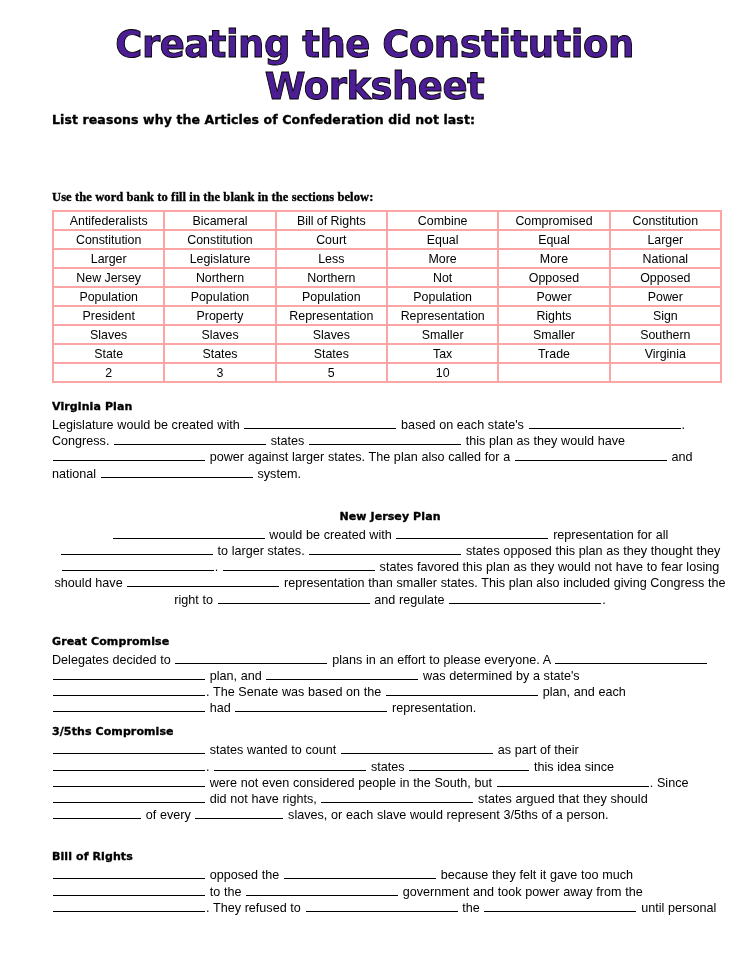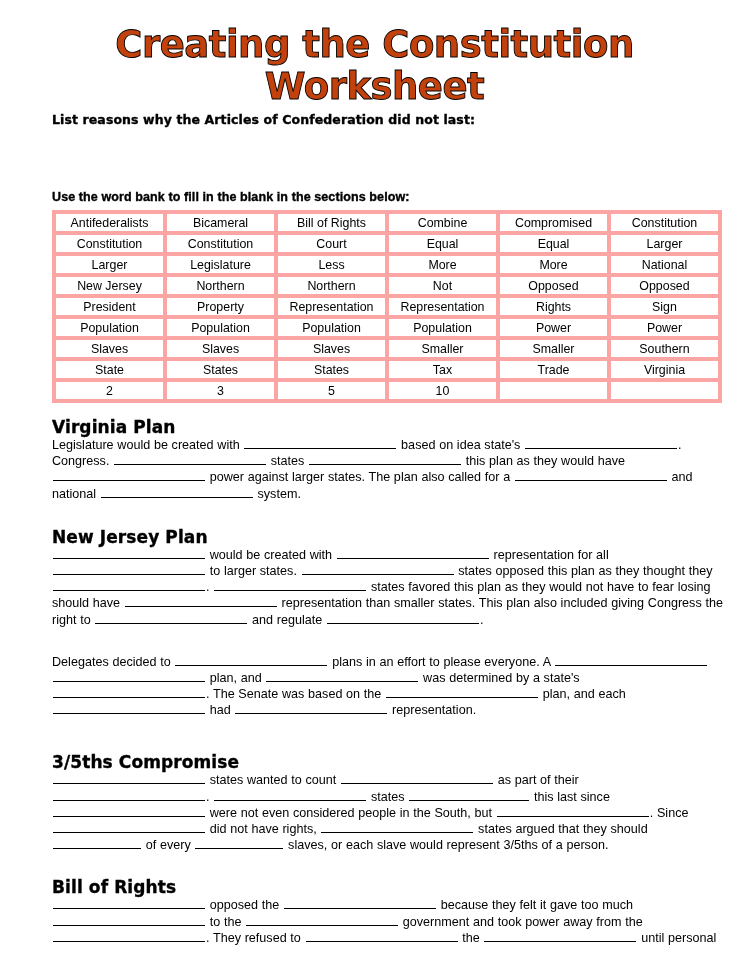--- a/index.html
+++ b/index.html
@@ -27,76 +27,76 @@
   
   .title {
     margin: 0;
     padding-top: 24px;
     text-align: center;
     font-family: "DejaVu Sans", sans-serif;
     font-weight: bold;
     font-size: 37px;
     line-height: 42px;
     letter-spacing: -0.5px;
-    color: #c2410c;
+    color: #4c1d95;
     -webkit-text-stroke: 0.9px #000;
   }
   .subtitle {
     margin: 4px 0 0 26px;
     font-family: "DejaVu Sans", sans-serif;
     font-weight: bold;
     font-size: 12.5px;
     line-height: 16px;
     letter-spacing: 0.1px;
     -webkit-text-stroke: 0.35px #000;
   }
 
   
   .bank-instruction {
     margin: 62px 0 5px 26px;
-    font-family: Liberation Sans, sans-serif;
+    font-family: Liberation Serif, serif;
     font-weight: bold;
     font-size: 12.5px;
     line-height: 15px;
     letter-spacing: 0.1px;
     -webkit-text-stroke: 0.35px #000;
   }
   table.word-bank {
     margin-left: 26px;
     border-collapse: collapse;
     width: 670px;
     table-layout: fixed;
   }
   table.word-bank td {
-    border: 4px solid #fca5a5;
+    border: 2px solid #fca5a5;
     text-align: center;
     font-size: 12.4px;
     line-height: 14px;
     height: 15px;
     padding: 1px 2px;
     font-family: "Liberation Sans", sans-serif;
     white-space: nowrap;
     overflow: hidden;
   }
 
   
   .section {
     margin-left: 26px;
     width: 676px;
   }
   .section.s-virginia   { margin-top: 16px; }
-  .section.s-newjersey  { margin-top: 27px; }
+  .section.s-newjersey  { margin-top: 27px; text-align: center; }
   .section.s-great      { margin-top: 26px; }
-  .section.s-threefifth { margin-top: 36px; }
+  .section.s-threefifth { margin-top: 8px; }
   .section.s-billrights { margin-top: 26px; }
 
   .section-heading {
     font-family: "DejaVu Sans", sans-serif;
     font-weight: bold;
-    font-size: 17px;
+    font-size: 11px;
     line-height: 16px;
     margin-bottom: 2px;
     letter-spacing: 0.1px;
     -webkit-text-stroke: 0.35px #000;
   }
   .section-body {
     font-size: 12.6px;
     line-height: 16.2px;
     font-family: "Liberation Sans", sans-serif;
     word-spacing: 0.2px;
@@ -157,36 +157,36 @@
         </tr>
         <tr>
           <td>New Jersey</td>
           <td>Northern</td>
           <td>Northern</td>
           <td>Not</td>
           <td>Opposed</td>
           <td>Opposed</td>
         </tr>
         <tr>
+          <td>Population</td>
+          <td>Population</td>
+          <td>Population</td>
+          <td>Population</td>
+          <td>Power</td>
+          <td>Power</td>
+        </tr>
+        <tr>
           <td>President</td>
           <td>Property</td>
           <td>Representation</td>
           <td>Representation</td>
           <td>Rights</td>
           <td>Sign</td>
         </tr>
         <tr>
-          <td>Population</td>
-          <td>Population</td>
-          <td>Population</td>
-          <td>Population</td>
-          <td>Power</td>
-          <td>Power</td>
-        </tr>
-        <tr>
           <td>Slaves</td>
           <td>Slaves</td>
           <td>Slaves</td>
           <td>Smaller</td>
           <td>Smaller</td>
           <td>Southern</td>
         </tr>
         <tr>
           <td>State</td>
           <td>States</td>
@@ -203,49 +203,50 @@
           <td></td>
           <td></td>
         </tr>
       </tbody>
   </table>
 
   <div>
       <div class="section s-virginia">
         <div class="section-heading">Virginia Plan</div>
         <div class="section-body">
-          <span class="ln"><span>Legislature would be created with </span><span class="blank w-xl"></span><span> based on idea state's </span><span class="blank w-xl"></span><span>.</span></span>
+          <span class="ln"><span>Legislature would be created with </span><span class="blank w-xl"></span><span> based on each state's </span><span class="blank w-xl"></span><span>.</span></span>
           <span class="ln"><span>Congress.  </span><span class="blank w-xl"></span><span> states </span><span class="blank w-xl"></span><span> this plan as they would have</span></span>
           <span class="ln"><span class="blank w-xl"></span><span> power against larger states.  The plan also called for a </span><span class="blank w-xl"></span><span> and</span></span>
           <span class="ln"><span>national </span><span class="blank w-xl"></span><span> system.</span></span>
         </div>
       </div>
       <div class="section s-newjersey">
         <div class="section-heading">New Jersey Plan</div>
         <div class="section-body">
           <span class="ln"><span class="blank w-xl"></span><span> would be created with </span><span class="blank w-xl"></span><span> representation for all</span></span>
           <span class="ln"><span class="blank w-xl"></span><span> to larger states.  </span><span class="blank w-xl"></span><span> states opposed this plan as they thought they</span></span>
           <span class="ln"><span class="blank w-xl"></span><span>.  </span><span class="blank w-xl"></span><span> states favored this plan as they would not have to fear losing</span></span>
           <span class="ln"><span>should have </span><span class="blank w-xl"></span><span> representation than smaller states.  This plan also included giving Congress the</span></span>
           <span class="ln"><span>right to </span><span class="blank w-xl"></span><span> and regulate </span><span class="blank w-xl"></span><span>.</span></span>
         </div>
       </div>
       <div class="section s-great">
+        <div class="section-heading">Great Compromise</div>
         <div class="section-body">
           <span class="ln"><span>Delegates decided to </span><span class="blank w-xl"></span><span> plans in an effort to please everyone.  A </span><span class="blank w-xl"></span></span>
           <span class="ln"><span class="blank w-xl"></span><span> plan, and </span><span class="blank w-xl"></span><span> was determined by a state's</span></span>
           <span class="ln"><span class="blank w-xl"></span><span>.  The Senate was based on the </span><span class="blank w-xl"></span><span> plan, and each</span></span>
           <span class="ln"><span class="blank w-xl"></span><span> had </span><span class="blank w-xl"></span><span> representation.</span></span>
         </div>
       </div>
       <div class="section s-threefifth">
         <div class="section-heading">3/5ths Compromise</div>
         <div class="section-body">
           <span class="ln"><span class="blank w-xl"></span><span> states wanted to count </span><span class="blank w-xl"></span><span> as part of their</span></span>
-          <span class="ln"><span class="blank w-xl"></span><span>.  </span><span class="blank w-xl"></span><span> states </span><span class="blank w-md"></span><span> this last since</span></span>
+          <span class="ln"><span class="blank w-xl"></span><span>.  </span><span class="blank w-xl"></span><span> states </span><span class="blank w-md"></span><span> this idea since</span></span>
           <span class="ln"><span class="blank w-xl"></span><span> were not even considered people in the South, but </span><span class="blank w-xl"></span><span>.  Since</span></span>
           <span class="ln"><span class="blank w-xl"></span><span> did not have rights, </span><span class="blank w-xl"></span><span> states argued that they should</span></span>
           <span class="ln"><span class="blank w-sm"></span><span> of every </span><span class="blank w-sm"></span><span> slaves, or each slave would represent 3/5ths of a person.</span></span>
         </div>
       </div>
       <div class="section s-billrights">
         <div class="section-heading">Bill of Rights</div>
         <div class="section-body">
           <span class="ln"><span class="blank w-xl"></span><span> opposed the </span><span class="blank w-xl"></span><span> because they felt it gave too much</span></span>
           <span class="ln"><span class="blank w-xl"></span><span> to the </span><span class="blank w-xl"></span><span> government and took power away from the</span></span>

